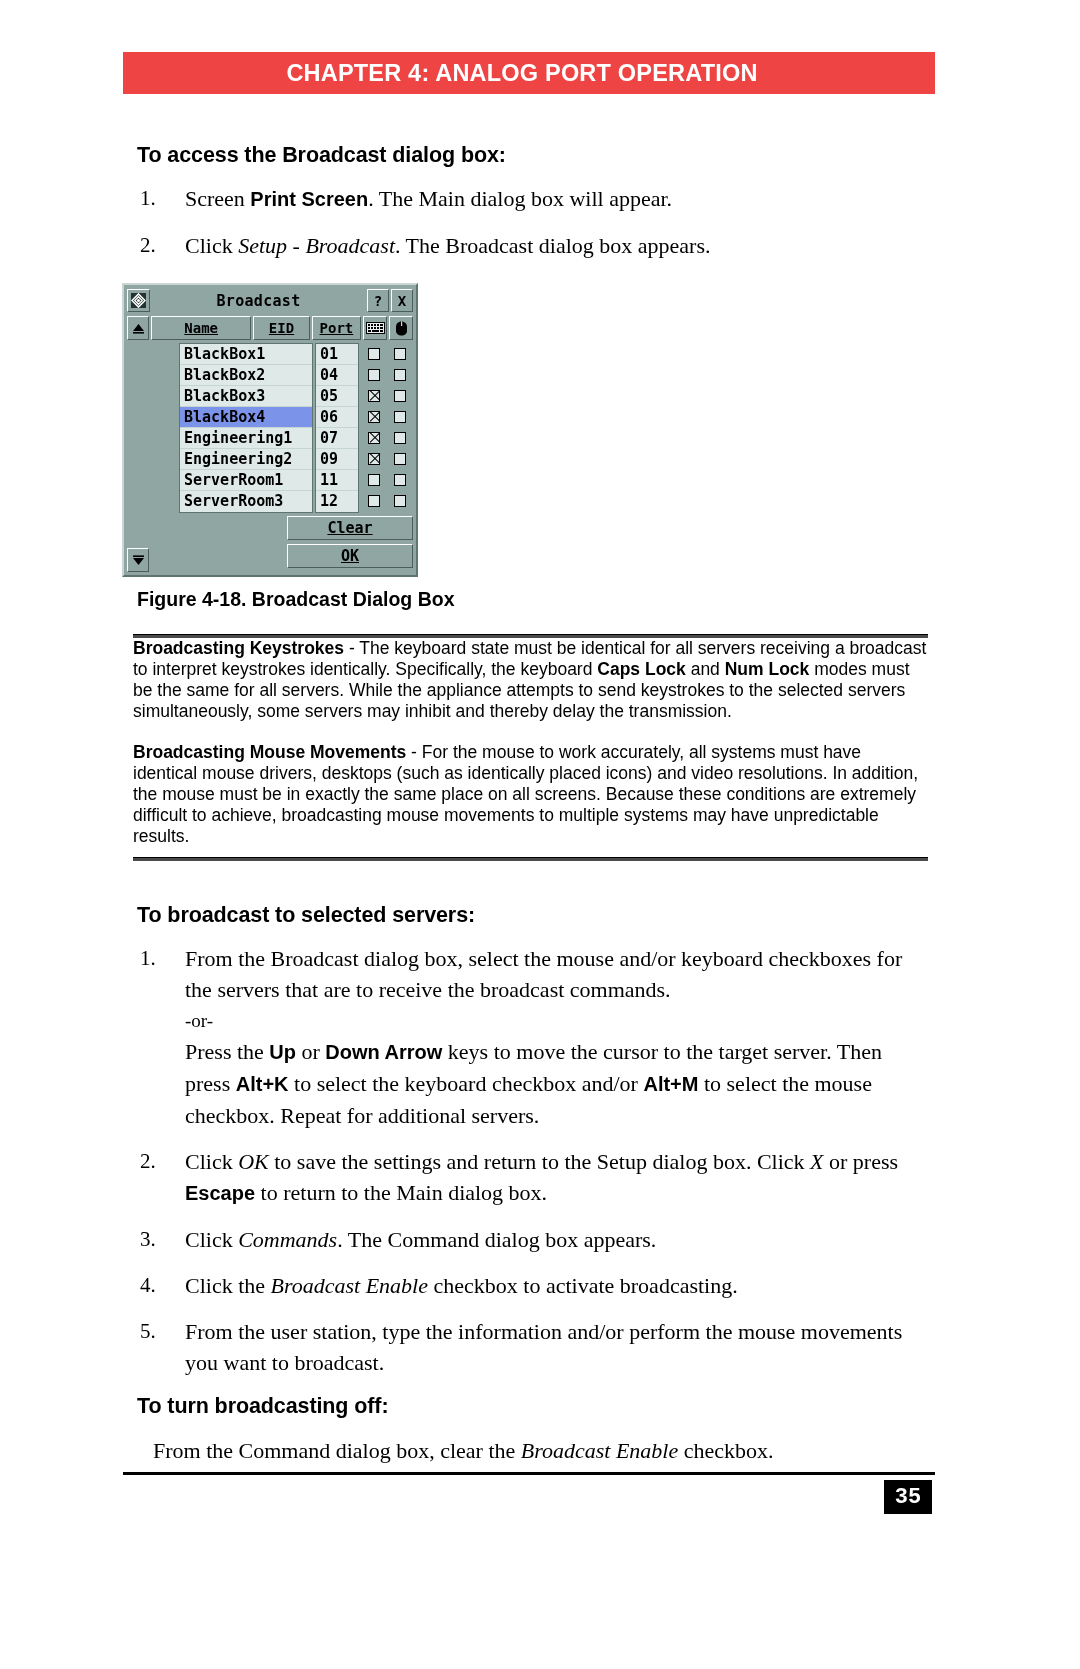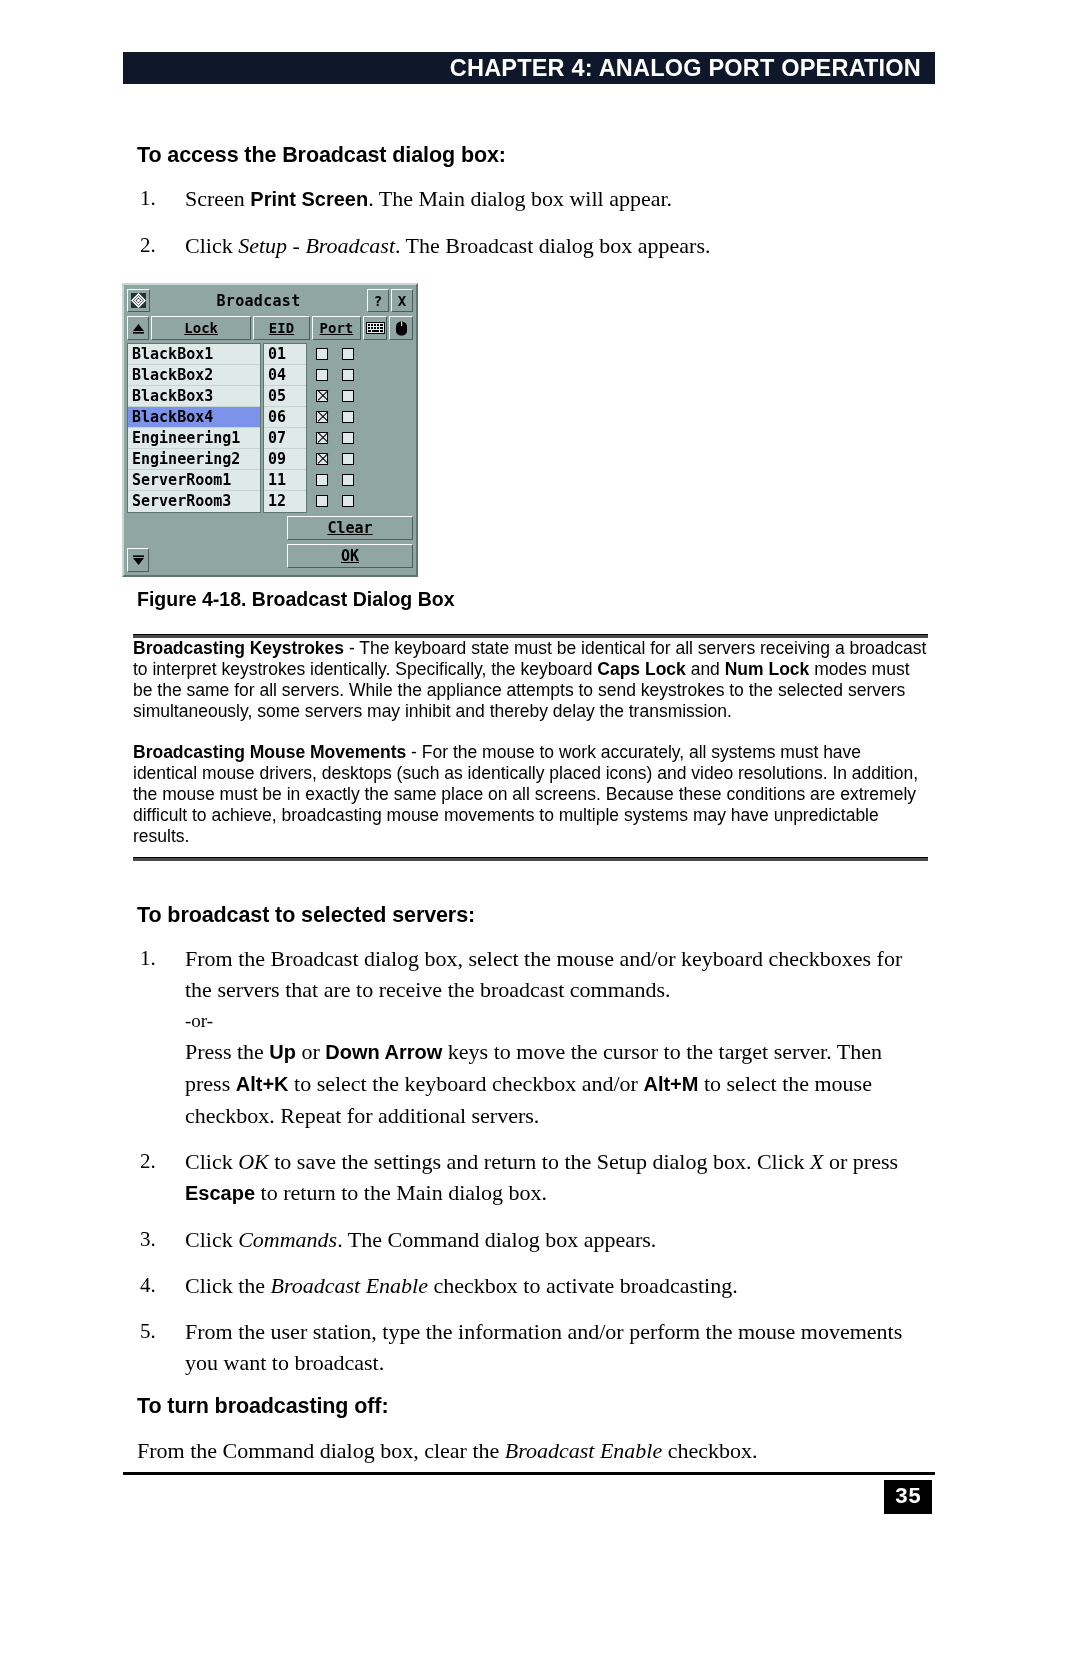--- a/index.html
+++ b/index.html
@@ -22,25 +22,25 @@
     width: 1080px;
     height: 1669px;
   }
 
   
   .chapter-bar {
     position: absolute;
     left: 123px;
     top: 52px;
     width: 812px;
-    height: 32px;
-    background: #0f172a;
+    height: 42px;
+    background: #ef4444;
     display: flex;
     align-items: center;
-    justify-content: flex-end;
+    justify-content: center;
     padding-right: 14px;
     box-sizing: border-box;
   }
   .chapter-bar .title {
     color: #ffffff;
     font-family: "Liberation Sans", sans-serif;
     font-weight: bold;
     font-size: 23.5px;
     letter-spacing: 0.2px;
     white-space: nowrap;
@@ -170,21 +170,21 @@
     font-size: 14px; font-weight: bold; color: #000;
   }
   .colbtn .ul { text-decoration: underline; }
   .c-name { width: 112px; }
   .c-eid  { width: 62px; }
   .c-port { width: 54px; }
   .c-kb   { width: 25px; }
   .c-ms   { width: 25px; }
 
   
-  .list-area { display: flex; gap: 2px; }
+  .list-area { display: flex; gap: 2px; justify-content: flex-end; }
   .names-col, .eid-col {
     border: 1px solid #5e7572;
     background: #dfe9e7;
     box-sizing: border-box;
   }
   .names-col { width: 134px; }
   .eid-col   { width: 44px; }
   .chk-col {
     width: 52px;
     background: #8fa6a3;
@@ -349,21 +349,21 @@
       </div>
 
       <div class="hdr-row">
         <div class="arrow-btn">
           <svg width="13" height="11" viewBox="0 0 13 11" aria-hidden="true">
             <polygon points="6.5,1 12,8 1,8" fill="#000"></polygon>
             <rect x="1" y="9" width="11" height="1.6" fill="#000"></rect>
           </svg>
         </div>
         <div class="colbtn c-name">
-          <span class="ul">Lock</span>
+          <span class="ul">Name</span>
         </div>
         <div class="colbtn c-eid">
           <span class="ul">EID</span>
         </div>
         <div class="colbtn c-port">
           <span class="ul">Port</span>
         </div>
         <div class="colbtn c-kb">
           <svg width="19" height="12" viewBox="0 0 19 12" aria-hidden="true">
             <rect x="0.5" y="0.5" width="18" height="11" fill="#e9f2f0" stroke="#000"></rect>
@@ -523,19 +523,19 @@
         </li>
         <li>
           <span class="num">5.</span>
           <span class="sub-line"><span>From the user station, type the information and/or perform the mouse movements you want to broadcast.</span></span>
         </li>
       </ol>
   </div>
 
   <div class="col" style="top:1394px;">
     <h2 class="section-head">To turn broadcasting off:</h2>
-    <p id="s3body" style="font-size:22px;line-height:31px;margin:16px 0 0 0;"><span>From the Command dialog box, clear the </span><i class="em">Broadcast Enable</i><span> checkbox.</span></p>
+    <p id="s3body" style="font-size:22px;line-height:31px;margin:16px 0 0 16px;"><span>From the Command dialog box, clear the </span><i class="em">Broadcast Enable</i><span> checkbox.</span></p>
   </div>
 
   <div class="bottom-rule"></div>
   <div class="pagenum">35</div>
 
 </div>
 
 </body></html>

